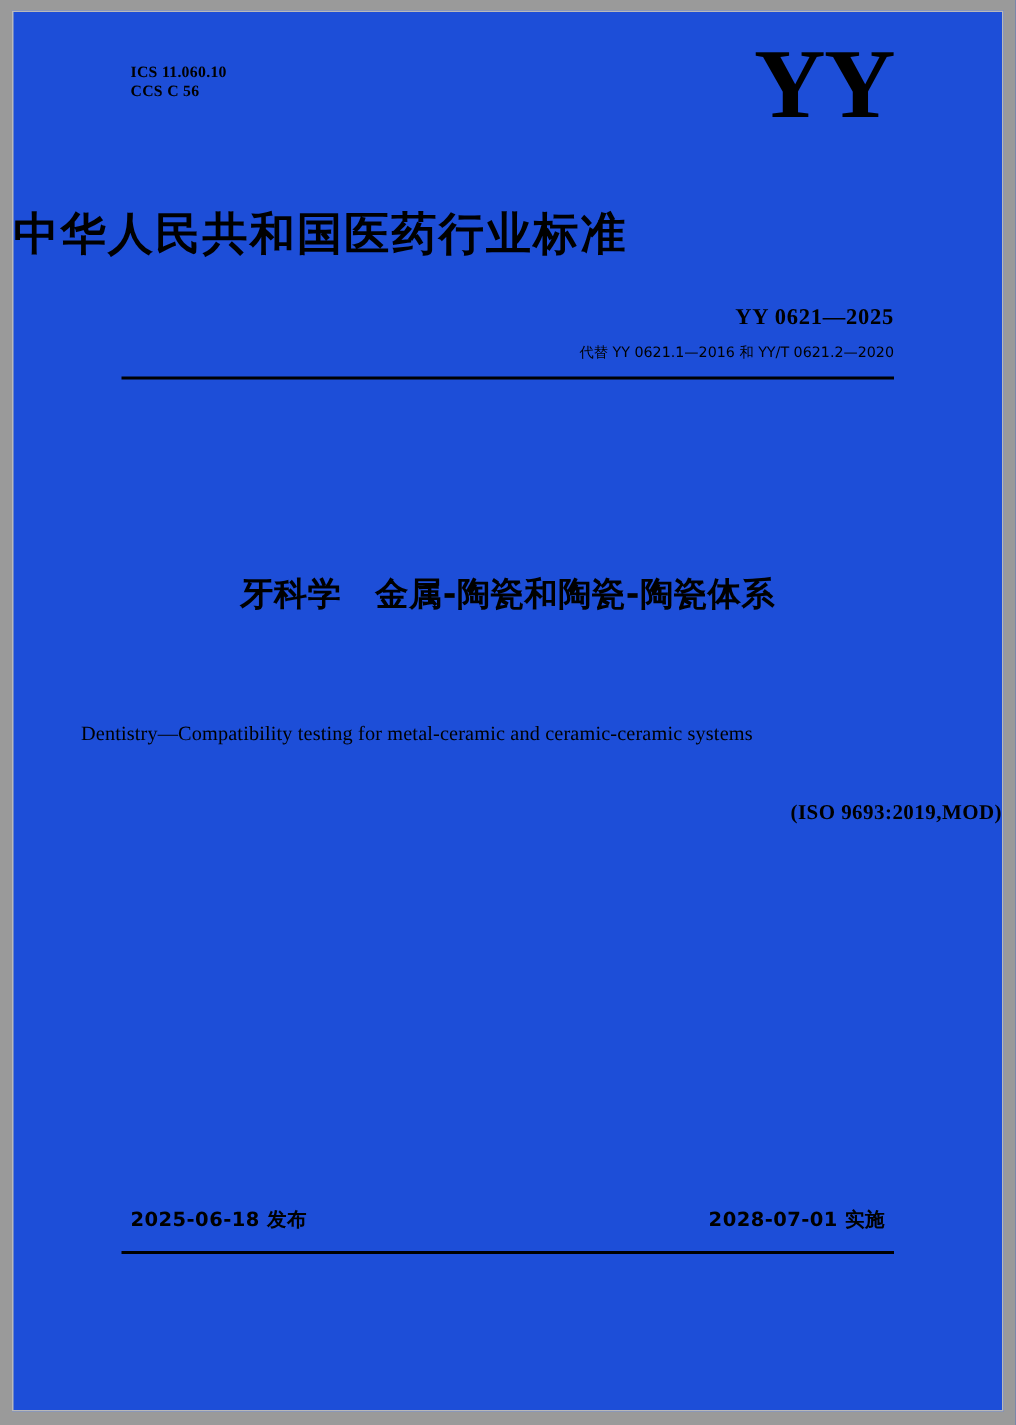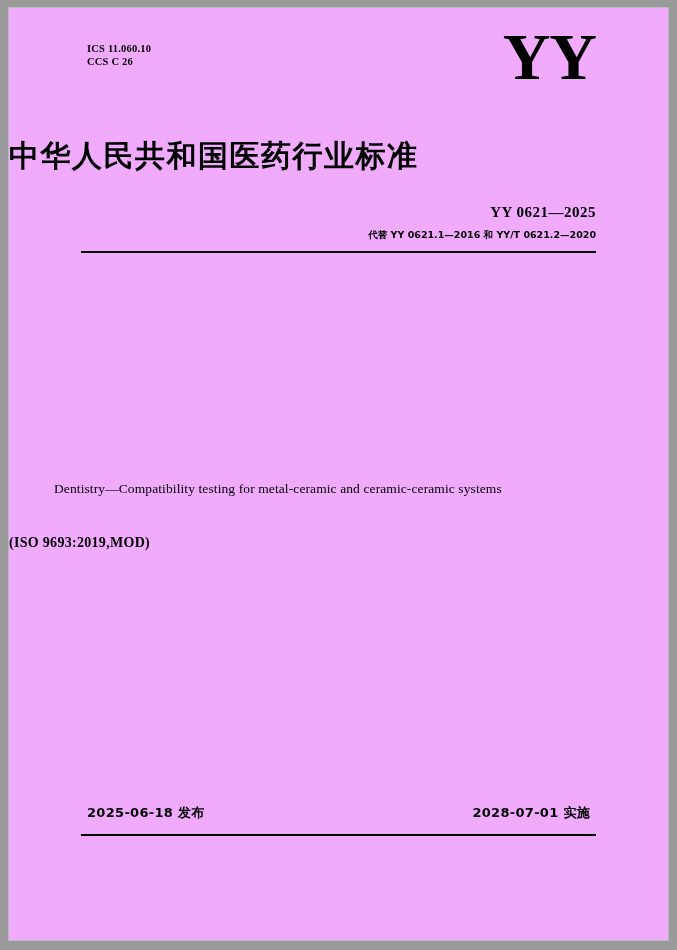--- a/index.html
+++ b/index.html
@@ -10,21 +10,21 @@
   body {
     width: 677px;
     height: 950px;
     font-family: "Liberation Sans", sans-serif;
   }
   .page {
     position: relative;
     width: 661px;
     height: 934px;
     margin: 7px auto 0 auto;
-    background: #f0abfc;
+    background: #1d4ed8;
     border: 1px solid #b9b9b9;
     box-sizing: border-box;
     overflow: hidden;
   }
   .inner {
     position: absolute;
     left: 0; top: 0; right: 0; bottom: 0;
   }
 
   
@@ -74,21 +74,21 @@
     font-size: 15px;
     letter-spacing: 0.5px;
     color: #000;
   }
   .replaces {
     position: absolute;
     right: 72px;
     top: 221px;
     text-align: center;
     font-family: "DejaVu Sans", sans-serif;
-    font-weight: bold;
+    font-weight: normal;
     font-size: 9.5px;
     letter-spacing: 0px;
     color: #000;
   }
 
   .rule-top {
     position: absolute;
     left: 72px;
     right: 72px;
     top: 243px;
@@ -120,21 +120,21 @@
     font-weight: normal;
     font-size: 13.5px;
     letter-spacing: 0.1px;
     color: #000;
   }
   .iso-ref {
     position: absolute;
     left: 0;
     right: 0;
     top: 527px;
-    text-align: left;
+    text-align: right;
     font-family: "Liberation Serif", serif;
     font-weight: bold;
     font-size: 14px;
     letter-spacing: 0.3px;
     color: #000;
   }
 
   
   .dates {
     position: absolute;
@@ -177,33 +177,34 @@
   .nowrap { white-space: pre; }
 </style>
 </head>
 <body>
 
 <div class="page">
   <div class="inner">
 
     <div class="ics-block">
       <div>ICS 11.060.10</div>
-      <div>CCS C 26</div>
+      <div>CCS C 56</div>
     </div>
 
     <div class="yy-logo">YY</div>
 
     <div class="main-title">中华人民共和国医药行业标准</div>
 
     <div class="std-no">YY 0621—2025</div>
     <div class="replaces">代替 YY 0621.1—2016 和 YY/T 0621.2—2020</div>
 
     <div class="rule-top"></div>
 
     <div class="cn-title">
+      <div class="nowrap">牙科学　金属-陶瓷和陶瓷-陶瓷体系</div>
     </div>
 
     <div class="en-title">Dentistry—Compatibility testing for metal-ceramic and ceramic-ceramic systems</div>
 
     <div class="iso-ref">(ISO 9693:2019,MOD)</div>
 
     <div class="dates">
       <span>2025-06-18 发布</span>
       <span>2028-07-01 实施</span>
     </div>

